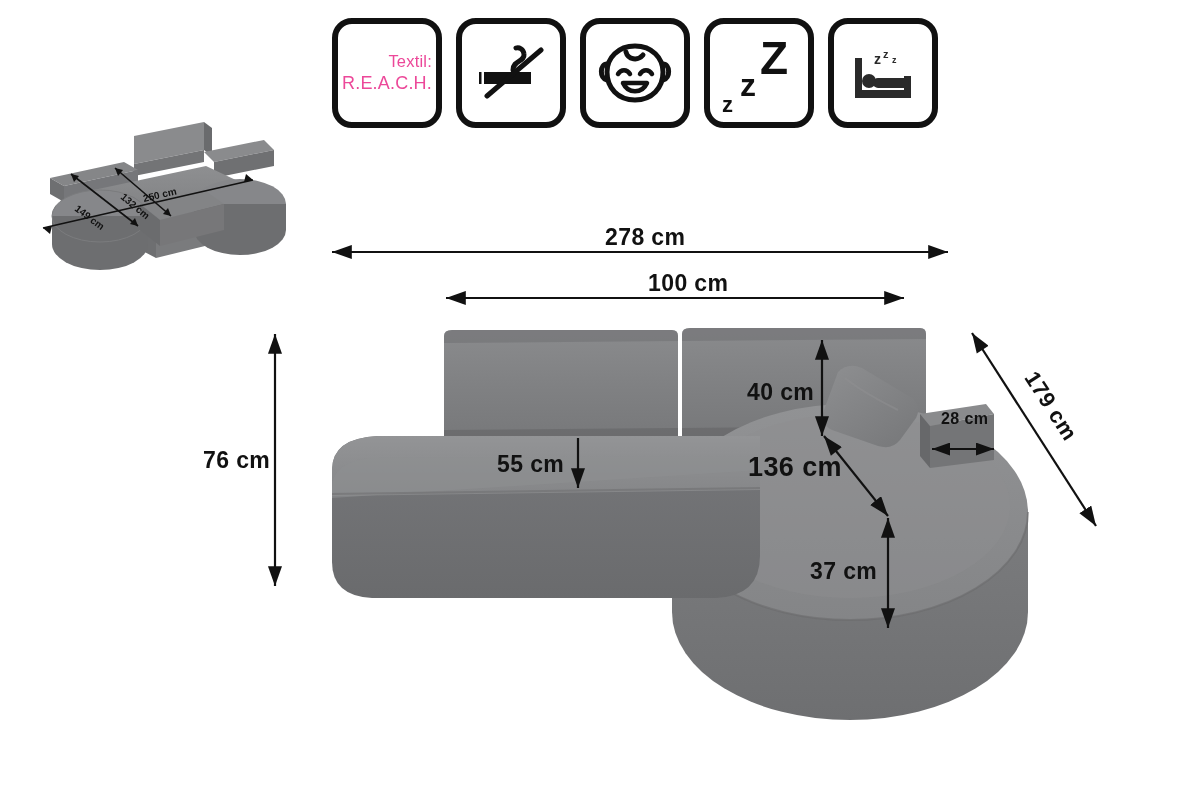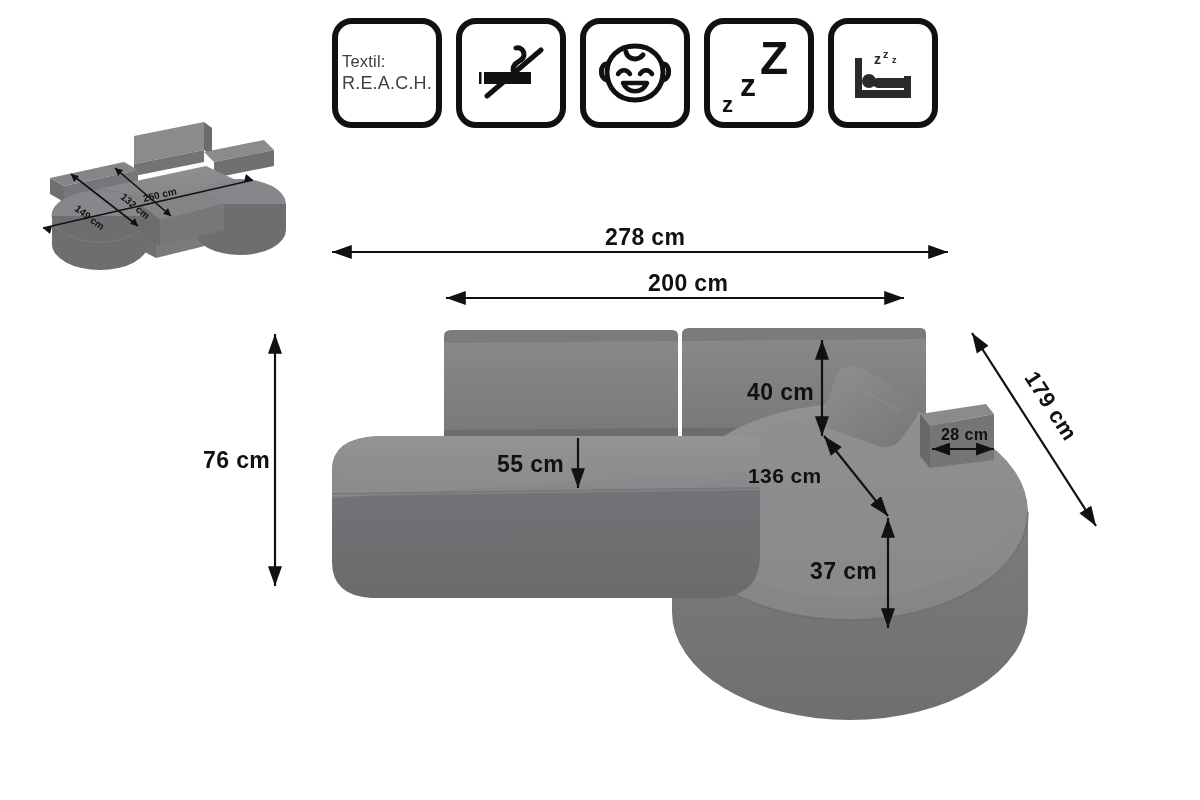--- a/index.html
+++ b/index.html
@@ -37,22 +37,22 @@
     border-radius: 20px;
     background: #ffffff;
     box-sizing: border-box;
     display: flex;
     align-items: center;
     justify-content: center;
     position: relative;
   }
   .badge-text {
     font-weight: bold;
-    color: #404040;
-    text-align: left;
+    color: #ec4899;
+    text-align: right;
     line-height: 1.28;
     font-size: 17px;
     letter-spacing: 0.2px;
   }
   .badge-text .line1 { font-weight: normal; font-size: 16.5px; display:block; }
   .badge-text .line2 { font-weight: normal; font-size: 18px; display:block; }
   .badge svg { display: block; }
 
   
   .thumb {
@@ -76,23 +76,23 @@
     font-weight: bold;
     color: #111111;
     white-space: nowrap;
     letter-spacing: 0.4px;
   }
   .dim-278 { left: 605px; top: 224px; font-size: 23px; }
   .dim-200 { left: 648px; top: 270px; font-size: 23px; }
   .dim-76  { left: 203px; top: 435px; font-size: 23px; margin-top: 12px; }
   .dim-55  { left: 497px; top: 451px; font-size: 23px; }
   .dim-40  { left: 747px; top: 379px; font-size: 23px; }
-  .dim-136 { left: 748px; top: 464px; font-size: 21px; }
+  .dim-136 { left: 748px; top: 452px; font-size: 27px; }
   .dim-37  { left: 810px; top: 558px; font-size: 23px; }
-  .dim-28  { left: 941px; top: 426px; font-size: 16px; }
+  .dim-28  { left: 941px; top: 410px; font-size: 16px; }
   .dim-179 {
     left: 1012px; top: 393px; font-size: 22px;
     transform: rotate(57.3deg);
     transform-origin: center center;
   }
 </style>
 </head>
 <body>
 
 <div class="stage">
@@ -322,21 +322,21 @@
         <line x1="888" y1="518" x2="888" y2="628" marker-start="url(#ahs)" marker-end="url(#ah)"></line>
 
         <line x1="932" y1="449" x2="994" y2="449" marker-start="url(#ahs)" marker-end="url(#ah)" stroke-width="2"></line>
 
         <line x1="972" y1="333" x2="1096" y2="526" marker-start="url(#ahs)" marker-end="url(#ah)"></line>
       </g>
     </svg>
 
     
     <div class="dimlabel dim-278">278 cm</div>
-    <div class="dimlabel dim-200">200 cm</div>
+    <div class="dimlabel dim-200">100 cm</div>
     <div class="dimlabel dim-76">76 cm</div>
     <div class="dimlabel dim-55">55 cm</div>
     <div class="dimlabel dim-40">40 cm</div>
     <div class="dimlabel dim-136">136 cm</div>
     <div class="dimlabel dim-37">37 cm</div>
     <div class="dimlabel dim-28">28 cm</div>
     <div class="dimlabel dim-179">179 cm</div>
   </div>
 
 </div>

